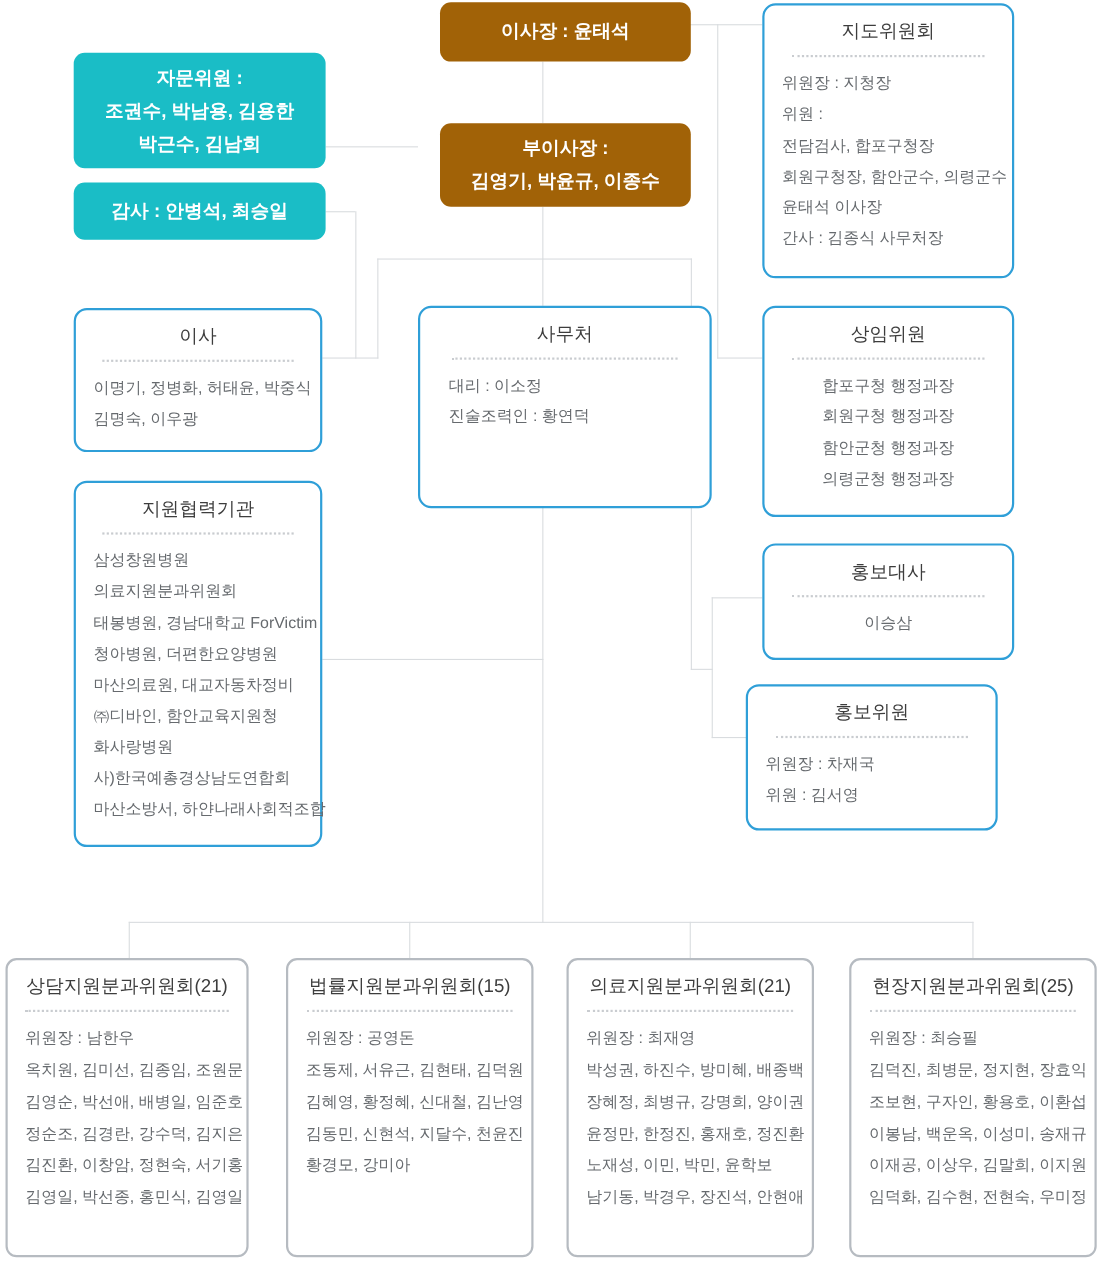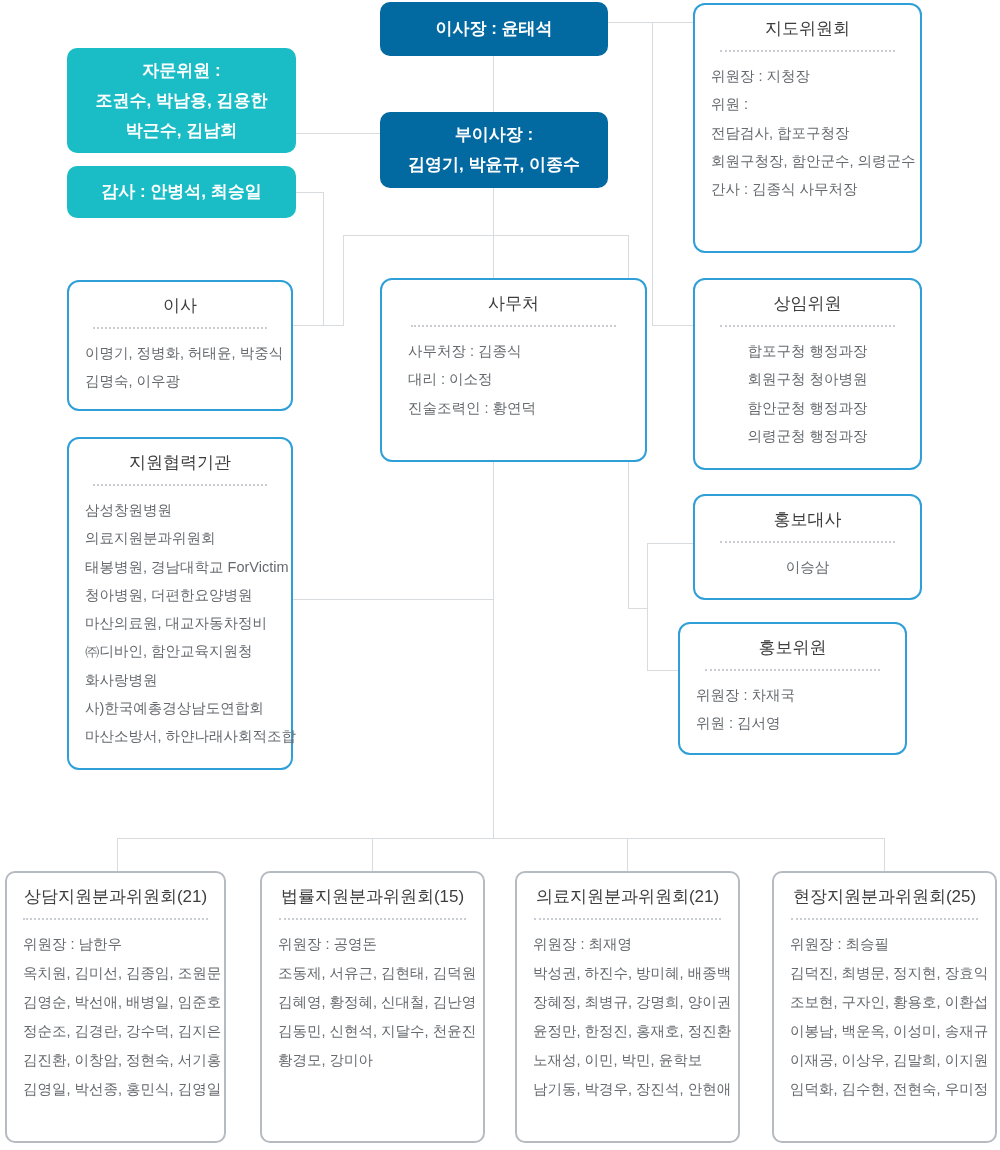--- a/index.html
+++ b/index.html
@@ -5,21 +5,21 @@
   html,body{margin:0;padding:0;background:#fff;}
   .canvas{position:relative;width:1000px;height:1150px;background:#ffffff;
           font-family:"Liberation Sans","DejaVu Sans",sans-serif;overflow:hidden;}
   
   .cl{position:absolute;background:#d9dcdf;}
   
   .fbox{position:absolute;border-radius:10px;color:#fff;font-weight:700;font-size:17px;
         display:flex;flex-direction:column;align-items:center;justify-content:center;
         text-align:center;box-sizing:border-box;}
   .fbox .line{line-height:30px;white-space:nowrap;}
-  .blue{background:#0369a1;}
+  .blue{background:#a16207;margin-left:20px;}
   .teal{background:#1abdc6;}
   
   .obox{position:absolute;background:#fff;border:2px solid #2f9fd8;border-radius:12px;
         box-sizing:border-box;padding-top:12px;}
   .obox.gray{border-color:#b6bbc1;border-radius:10px;}
   .title{text-align:center;font-size:17px;font-weight:400;color:#3d3d3d;line-height:24px;}
   .divider{height:0;border-top:2px dotted #c9ccd0;margin:9px auto 7px;width:78%;}
   .gray .divider{width:85%;}
   .content{font-size:14.5px;color:#666a6e;padding:3px 8px 0 16px;}
   .content .line{line-height:28.3px;white-space:nowrap;}
@@ -97,44 +97,44 @@
         <div class="line">화사랑병원</div>
         <div class="line">사)한국예총경상남도연합회</div>
         <div class="line">마산소방서, 하얀나래사회적조합</div>
       </div>
   </div>
 
   <div class="obox" style="left:380px;top:278px;width:267px;height:184px">
     <div class="title">사무처</div>
     <div class="divider"></div>
     <div class="content office-pad">
-        <div class="line">사무처장 : 김종식</div>
         <div class="line">대리 : 이소정</div>
         <div class="line">진술조력인 : 황연덕</div>
       </div>
   </div>
 
   <div class="obox" style="left:693px;top:3px;width:229px;height:250px">
     <div class="title">지도위원회</div>
     <div class="divider"></div>
     <div class="content">
         <div class="line">위원장 : 지청장</div>
         <div class="line">위원 :</div>
         <div class="line">전담검사, 합포구청장</div>
         <div class="line">회원구청장, 함안군수, 의령군수</div>
+        <div class="line">윤태석 이사장</div>
         <div class="line">간사 : 김종식 사무처장</div>
       </div>
   </div>
 
   <div class="obox" style="left:693px;top:278px;width:229px;height:192px">
     <div class="title">상임위원</div>
     <div class="divider"></div>
     <div class="content center">
         <div class="line">합포구청 행정과장</div>
-        <div class="line">회원구청 청아병원</div>
+        <div class="line">회원구청 행정과장</div>
         <div class="line">함안군청 행정과장</div>
         <div class="line">의령군청 행정과장</div>
       </div>
   </div>
 
   <div class="obox" style="left:693px;top:494px;width:229px;height:106px">
     <div class="title">홍보대사</div>
     <div class="divider"></div>
     <div class="content center">
         <div class="line">이승삼</div>

